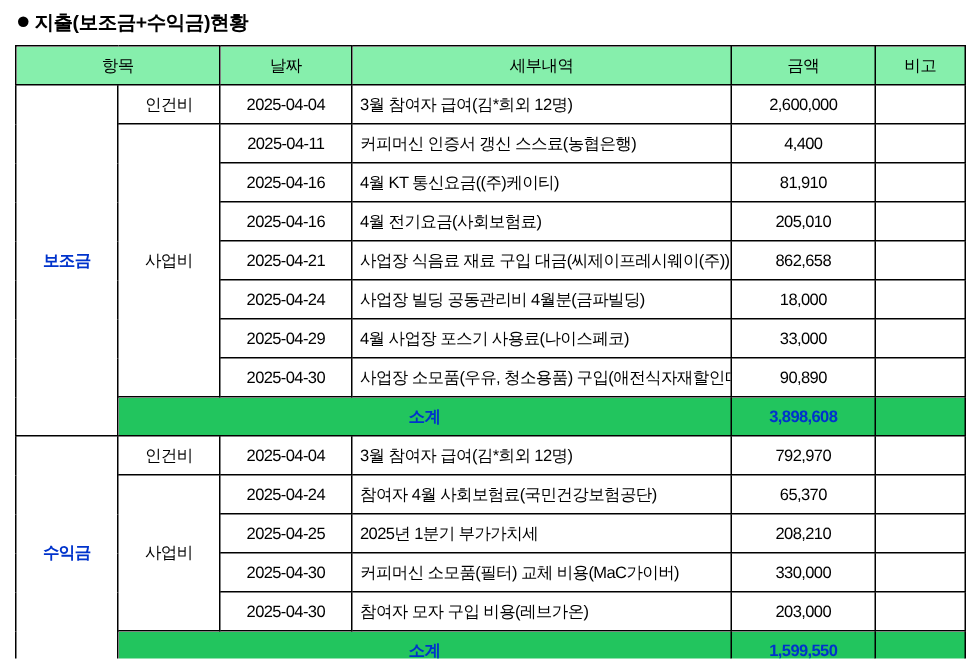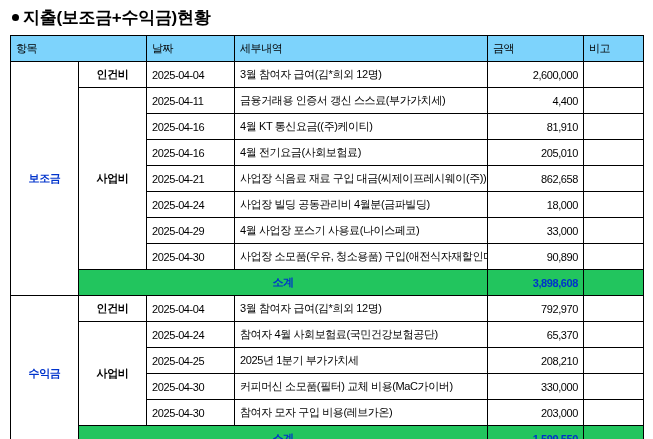--- a/index.html
+++ b/index.html
@@ -16,21 +16,21 @@
     overflow: hidden;
   }
   .page {
     position: relative;
     width: 653px;
     height: 439px;
     box-sizing: border-box;
     padding: 6px 10px 0 10px;
   }
   .doc-title {
-    font-size: 17px;
+    font-size: 13px;
     font-weight: bold;
     letter-spacing: -0.3px;
     margin: 0 0 6px 2px;
     white-space: nowrap;
   }
   .bullet {
     display: inline-block;
     width: 7px;
     height: 7px;
     border-radius: 50%;
@@ -49,36 +49,36 @@
   table.main th, table.main td {
     border: 1px solid #000000;
     padding: 0 5px;
     height: 25px;
     font-size: 11px;
     letter-spacing: -0.4px;
     white-space: nowrap;
     overflow: hidden;
   }
   thead th {
-    background: #7dd3fc;
-    text-align: left;
+    background: #86efac;
+    text-align: center;
     font-weight: normal;
     height: 22px;
   }
   .c-cat   { width: 68px;  text-align: center; }
   .c-sub   { width: 68px;  text-align: center; }
   .c-date  { width: 88px;  text-align: center; }
   .c-detail{ width: 253px; text-align: left; }
   .c-amt   { width: 96px;  text-align: right; }
   .c-memo  { width: 60px;  text-align: center; }
 
-  td.amount { text-align: right; }
+  td.amount { text-align: center; }
   td.detail { text-align: left; }
-  td.date   { text-align: left; }
-  td.cat, td.sub { text-align: center; font-weight: bold; }
+  td.date   { text-align: center; }
+  td.cat, td.sub { text-align: center; }
 
   tr.subtotal td {
     font-weight: bold;
     color: #0033cc;
     background: #22c55e;
   }
   tr.subtotal td.sub-label {
     text-align: center;
   }
   .group-label {
@@ -127,21 +127,21 @@
         <td class="sub sub-label-cell" rowspan="1">인건비</td>
         <td class="date">2025-04-04</td>
         <td class="detail">3월 참여자 급여(김*희외 12명)</td>
         <td class="amount">2,600,000</td>
         <td class="memo"></td>
       </tr>
 
       <tr>
         <td class="sub sub-label-cell" rowspan="7">사업비</td>
         <td class="date">2025-04-11</td>
-        <td class="detail">금융거래용 인증서 갱신 스스료(부가가치세)</td>
+        <td class="detail">커피머신 인증서 갱신 스스료(농협은행)</td>
         <td class="amount">4,400</td>
         <td class="memo"></td>
       </tr>
       <tr>
         <td class="date">2025-04-16</td>
         <td class="detail">4월 KT 통신요금((주)케이티)</td>
         <td class="amount">81,910</td>
         <td class="memo"></td>
       </tr>
       <tr>

